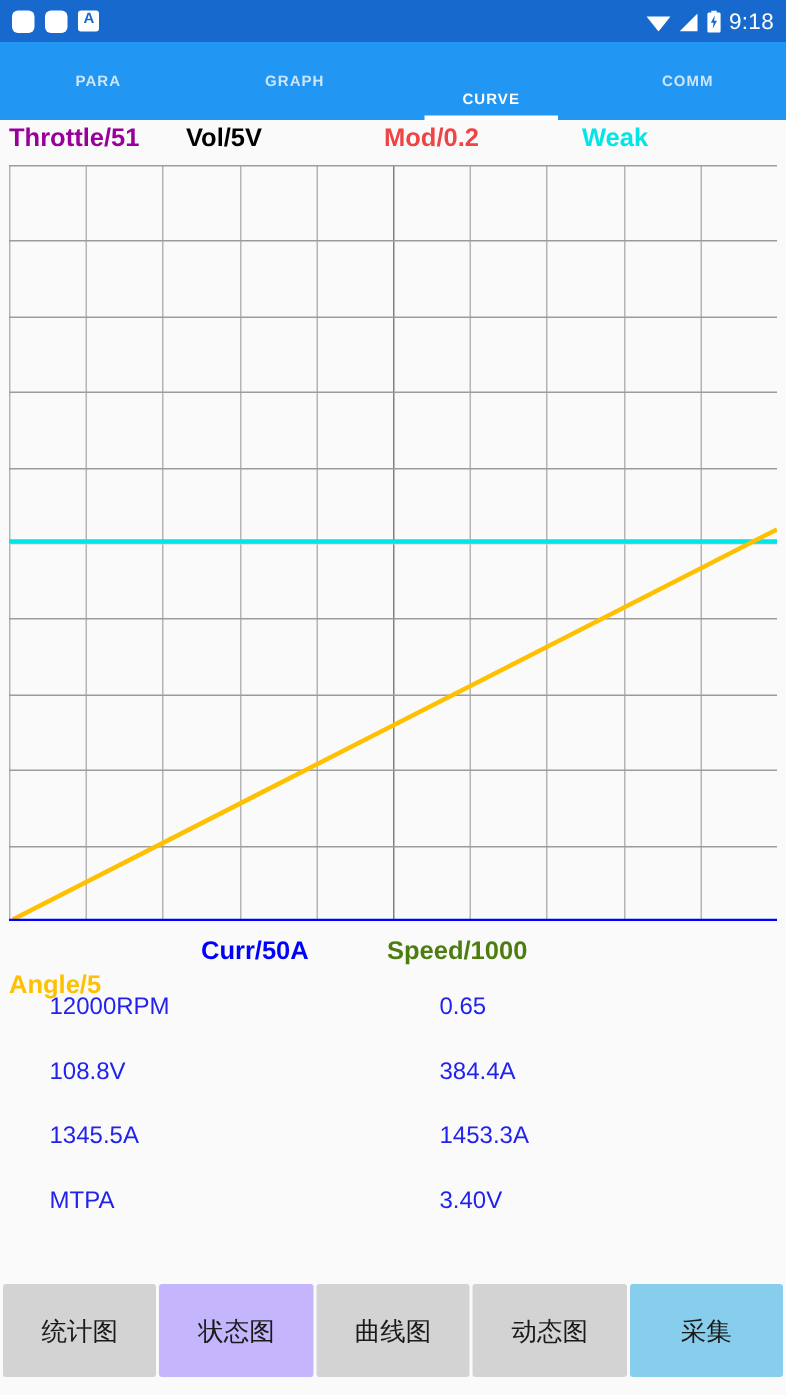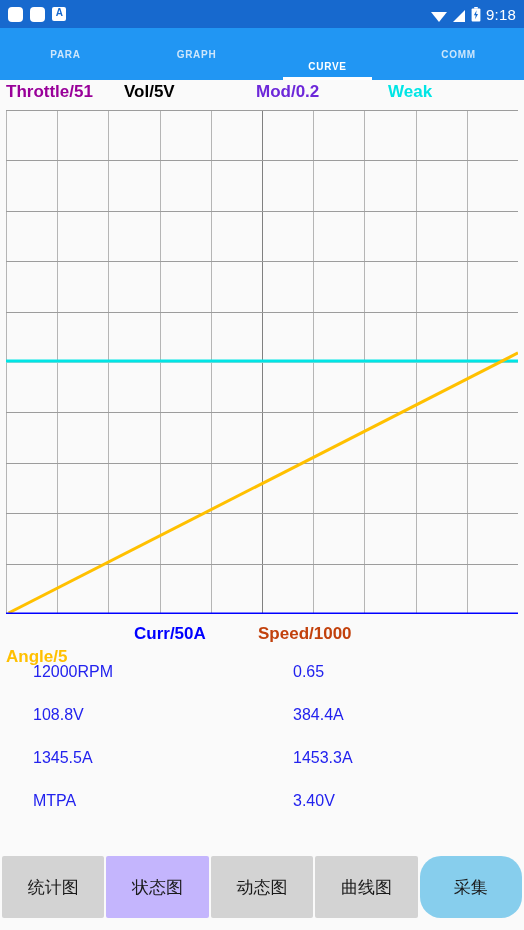--- a/index.html
+++ b/index.html
@@ -96,21 +96,21 @@
   }
   .btn{
     flex:1; height:62px;
     background:#d3d3d3;
     border:none; border-radius:2px;
     font-family:"Liberation Sans", sans-serif;
     font-size:17px; color:#1a1a1a;
     display:flex; align-items:center; justify-content:center;
     cursor:pointer;
   }
-  .btn.accent{ background:#87ceed;border-radius:21px; }
+  .btn.accent{ background:#87ceed; }
 </style>
 </head>
 <body>
 
 <div class="status-bar">
   <div class="sb-left">
     <span class="sb-sq"></span>
     <span class="sb-sq"></span>
     <span class="sb-a">A</span>
   </div>
@@ -149,21 +149,21 @@
   <div class="tab">
     <span>COMM</span>
   </div>
 </div>
 
 <div class="chart-wrap">
 
   <div class="legend-row legend-top">
     <span class="legend-item" id="lt0" style="color: rgb(153, 0, 153); left: 6px;">Throttle/51</span>
     <span class="legend-item" id="lt1" style="color: rgb(0, 0, 0); left: 124px;">Vol/5V</span>
-    <span class="legend-item" id="lt2" style="color: #6d28d9; left: 256px;">Mod/0.2</span>
+    <span class="legend-item" id="lt2" style="color: #ef4444; left: 256px;">Mod/0.2</span>
     <span class="legend-item" id="lt3" style="color: rgb(0, 229, 229); left: 388px;">Weak</span>
   </div>
 
   <div class="plot">
     <svg class="grid-svg" id="grid-svg" width="512" height="504">
         <line x1="0.5" y1="0" x2="0.5" y2="504" stroke="#b5b5b5" stroke-width="1"></line>
         <line x1="51.5" y1="0" x2="51.5" y2="504" stroke="#b5b5b5" stroke-width="1"></line>
         <line x1="102.5" y1="0" x2="102.5" y2="504" stroke="#b5b5b5" stroke-width="1"></line>
         <line x1="154.5" y1="0" x2="154.5" y2="504" stroke="#b5b5b5" stroke-width="1"></line>
         <line x1="205.5" y1="0" x2="205.5" y2="504" stroke="#b5b5b5" stroke-width="1"></line>
@@ -188,21 +188,21 @@
     <svg class="series-svg" id="series-svg" width="512" height="504">
         <polyline points="0,250.992 512,250.992" fill="none" stroke="#00e5e5" stroke-width="3"></polyline>
         <polyline points="2.56,502.992 512,242.928" fill="none" stroke="#ffc000" stroke-width="3"></polyline>
         <polyline points="0,504 512,504" fill="none" stroke="#0000ff" stroke-width="3"></polyline>
       </svg>
   </div>
 
   <div class="legend-row legend-bot">
     <span class="legend-item" id="lb0" style="color: rgb(255, 192, 0); left: 6px; margin-top: 23px;">Angle/5</span>
     <span class="legend-item" id="lb1" style="color: rgb(0, 0, 255); left: 134px;">Curr/50A</span>
-    <span class="legend-item" id="lb2" style="color: #c2410c; left: 258px;">Speed/1000</span>
+    <span class="legend-item" id="lb2" style="color: #4d7c0f; left: 258px;">Speed/1000</span>
   </div>
 </div>
 
 <div class="readouts" style="color: rgb(34, 34, 238);">
   <div class="ro-row">
     <span class="ro-c1">12000RPM</span>
     <span class="ro-c2">0.65</span>
   </div>
   <div class="ro-row">
     <span class="ro-c1">108.8V</span>
@@ -214,16 +214,16 @@
   </div>
   <div class="ro-row">
     <span class="ro-c1">MTPA</span>
     <span class="ro-c2">3.40V</span>
   </div>
 </div>
 
 <div class="btn-bar">
   <button class="btn" style="background: rgb(211, 211, 211);">统计图</button>
   <button class="btn" style="background: #c4b5fd;">状态图</button>
+  <button class="btn" style="background: rgb(211, 211, 211);">曲线图</button>
   <button class="btn" style="background: rgb(211, 211, 211);">动态图</button>
-  <button class="btn" style="background: rgb(211, 211, 211);">曲线图</button>
   <button class="btn accent" style="background: rgb(135, 206, 237);">采集</button>
 </div>
 
 </body></html>

